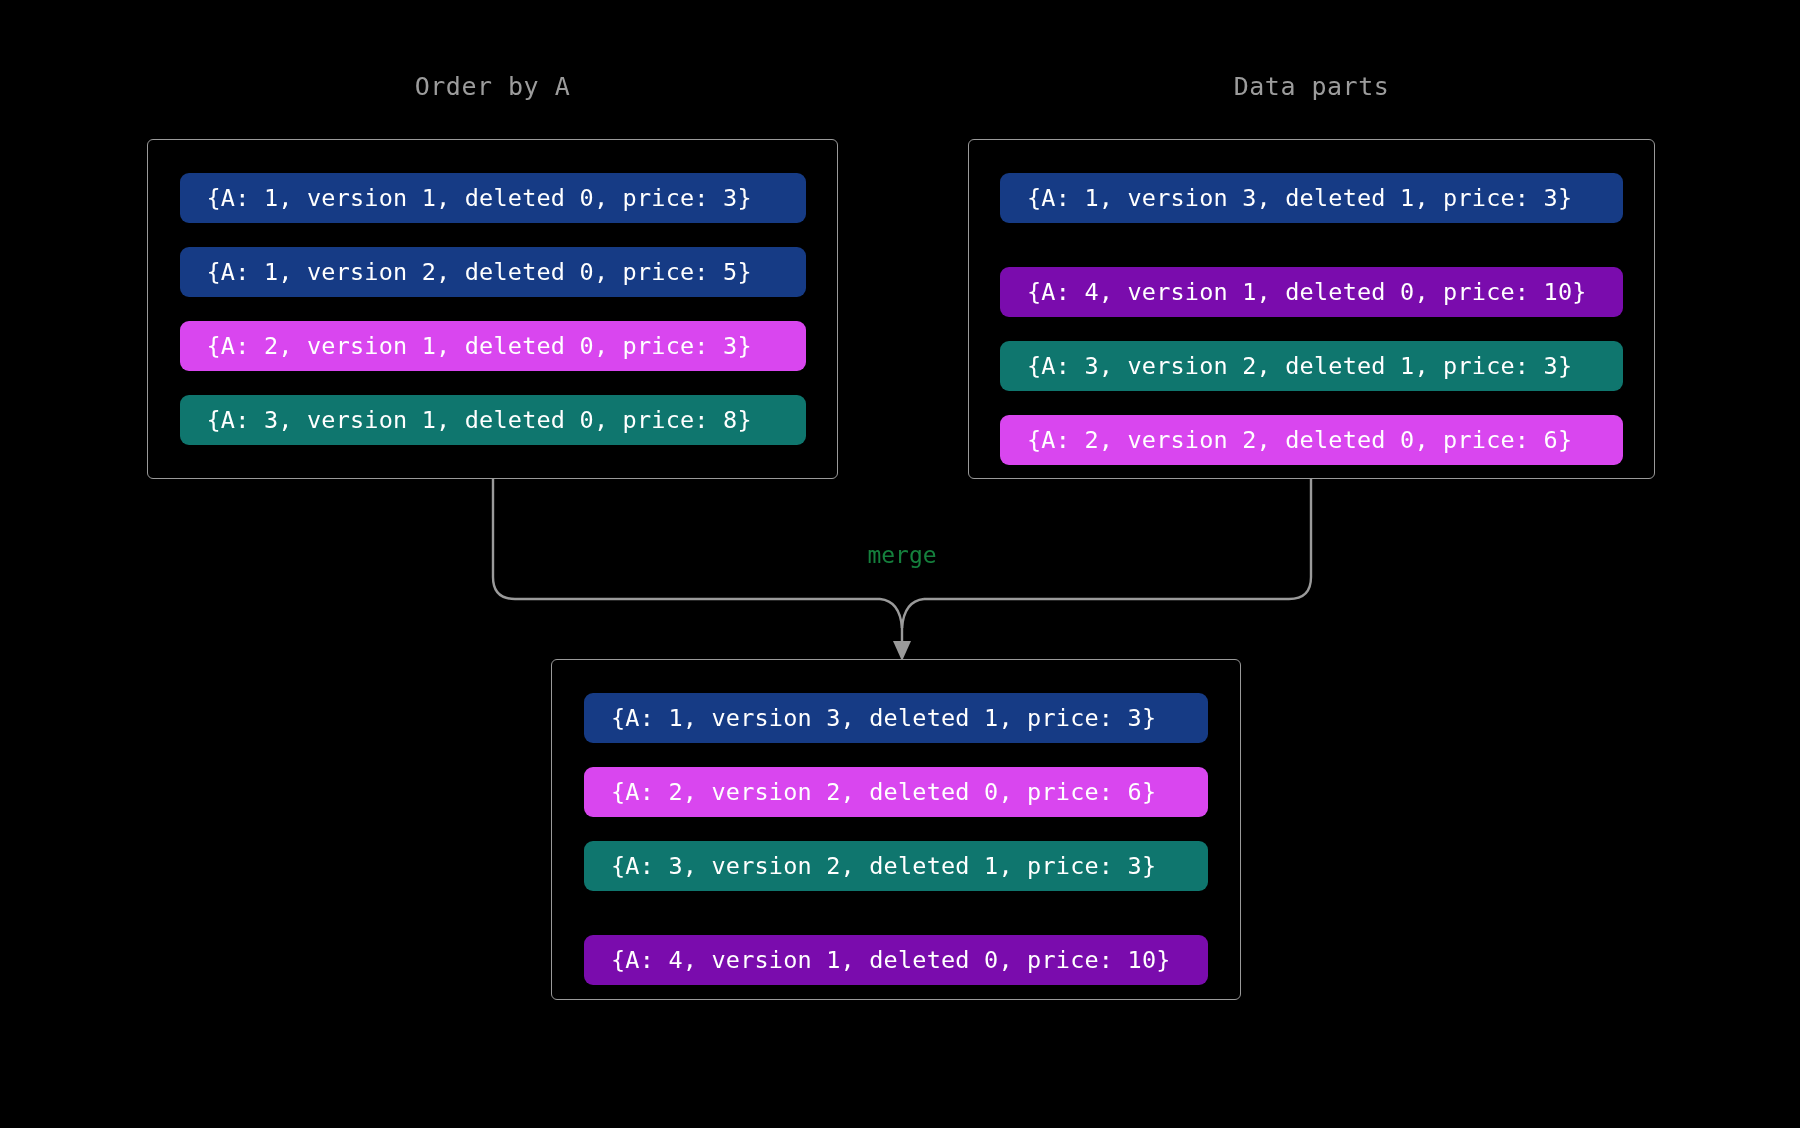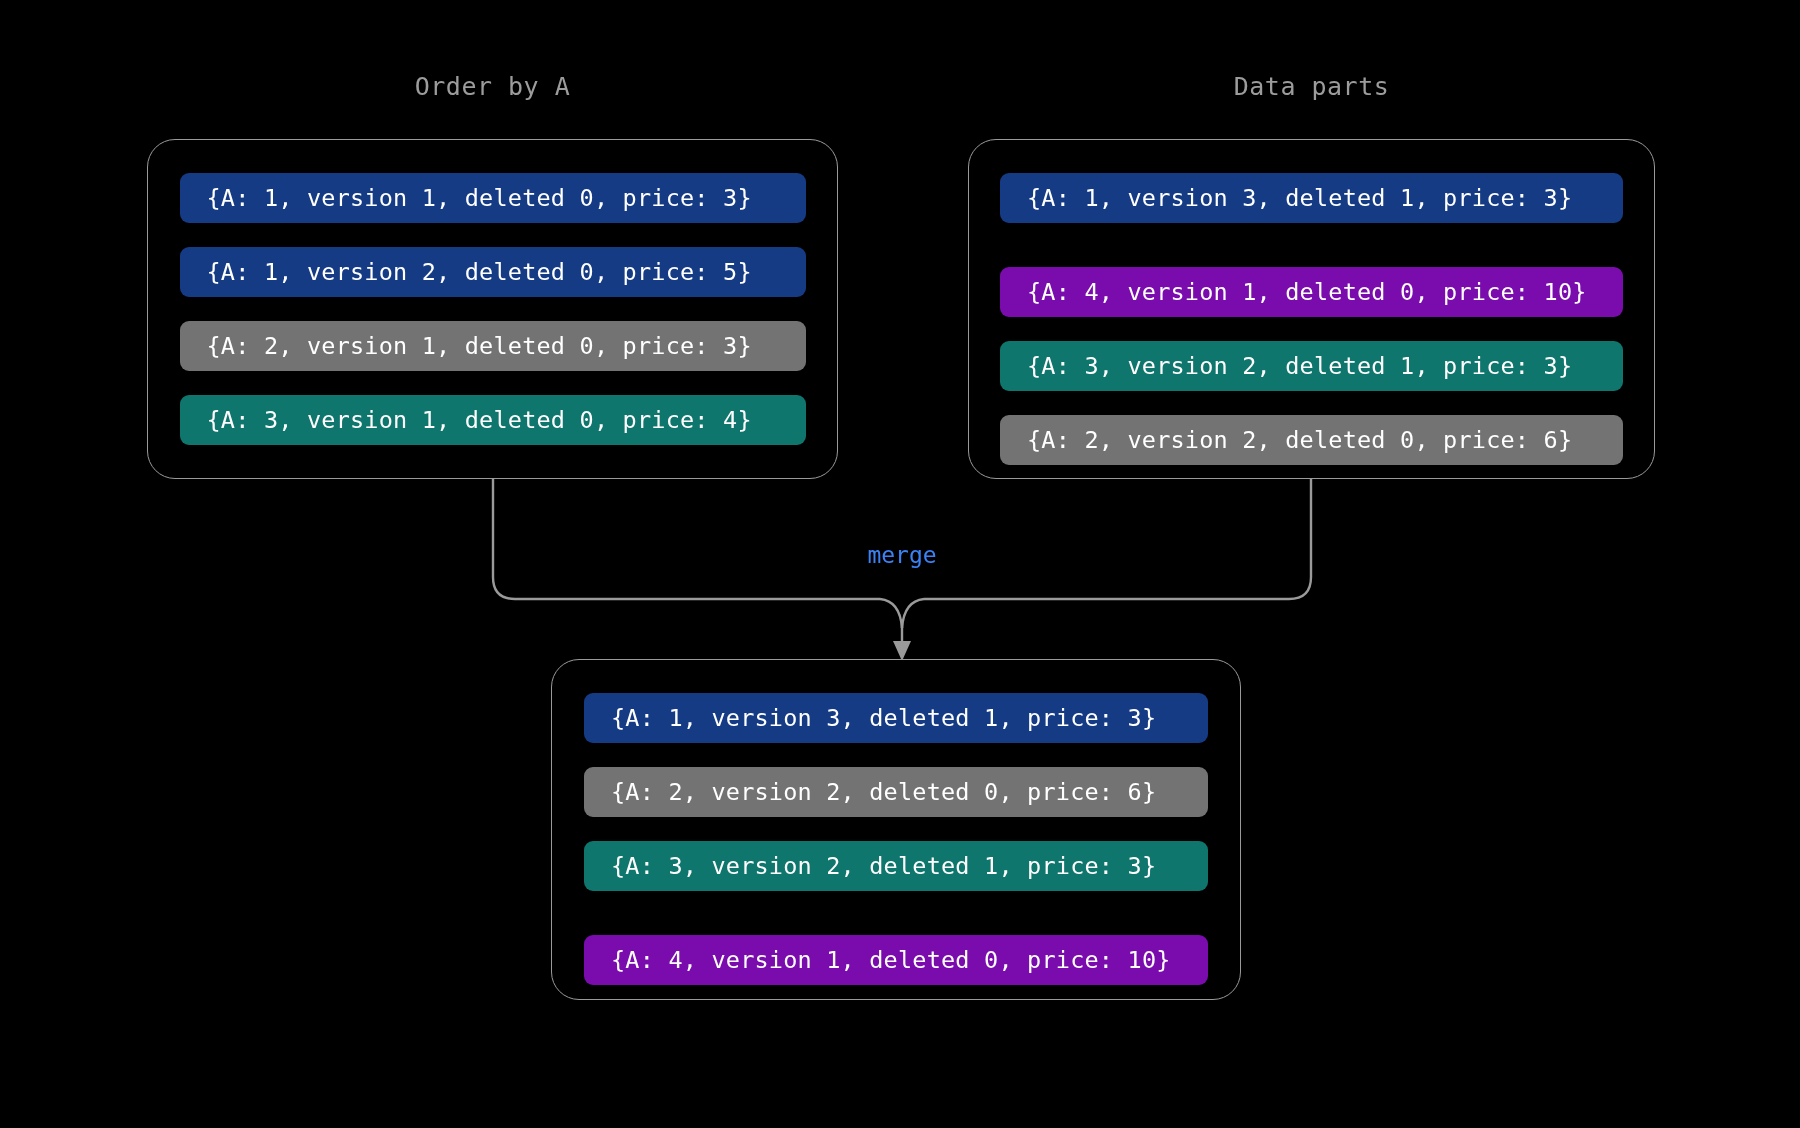--- a/index.html
+++ b/index.html
@@ -49,21 +49,21 @@
   #title-data-parts {
     left: 968px;
     top: 72px;
     width: 687px;
   }
 
   
   .panel {
     position: absolute;
     border: 1.6px solid #9a9a9a;
-    border-radius: 28px;
+    border-radius: 6px;
     background: #000000;
     box-sizing: border-box;
     display: flex;
     flex-direction: column;
     align-items: center;
   }
   #panel-order-by-a {
     left: 147px;
     top: 139px;
     width: 691px;
@@ -104,32 +104,32 @@
     font-size: 23.5px;
     letter-spacing: 0.2px;
     white-space: nowrap;
     font-family: "DejaVu Sans Mono", "Liberation Mono", monospace;
   }
   #panel-order-by-a .chip { width: 626px; }
   #panel-data-parts .chip { width: 623px; }
   #panel-merged   .chip { width: 624px; }
 
   .chip.blue   { background: #163b85; }
-  .chip.green  { background: #737373; }
+  .chip.green  { background: #d946ef; }
   .chip.red    { background: #0f766e; }
   .chip.purple { background: #7a0cad; margin-top: 20px; }
 
   
   #merge-label {
     position: absolute;
     left: 842px;
     top: 542px;
     width: 120px;
     text-align: center;
-    color: #3b82f6;
+    color: #15803d;
     font-size: 23px;
     white-space: nowrap;
     font-family: "DejaVu Sans Mono", "Liberation Mono", monospace;
   }
 </style>
 </head>
 <body>
 
 <div id="canvas">
 
@@ -149,21 +149,21 @@
 
   <div class="group-title" id="title-data-parts">Data parts</div>
 
   <div class="group-title" id="title-order-by-a">Order by A</div>
 
   <div class="panel" id="panel-order-by-a">
     <div class="rows">
       <div class="chip blue">{A: 1, version 1, deleted 0, price: 3}</div>
       <div class="chip blue">{A: 1, version 2, deleted 0, price: 5}</div>
       <div class="chip green">{A: 2, version 1, deleted 0, price: 3}</div>
-      <div class="chip red">{A: 3, version 1, deleted 0, price: 4}</div>
+      <div class="chip red">{A: 3, version 1, deleted 0, price: 8}</div>
     </div>
   </div>
 
   <div class="panel" id="panel-data-parts">
     <div class="rows">
       <div class="chip blue">{A: 1, version 3, deleted 1, price: 3}</div>
       <div class="chip purple">{A: 4, version 1, deleted 0, price: 10}</div>
       <div class="chip red">{A: 3, version 2, deleted 1, price: 3}</div>
       <div class="chip green">{A: 2, version 2, deleted 0, price: 6}</div>
     </div>

